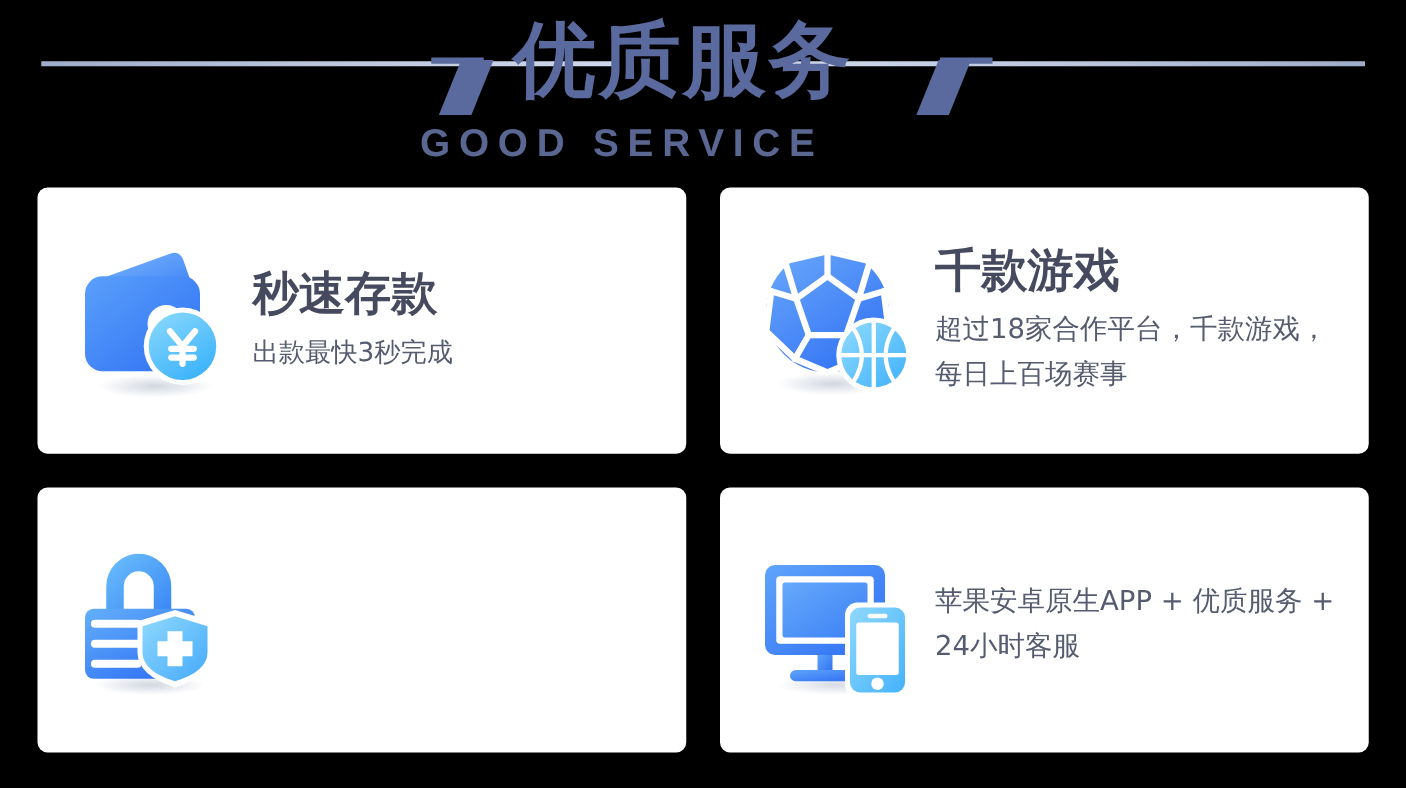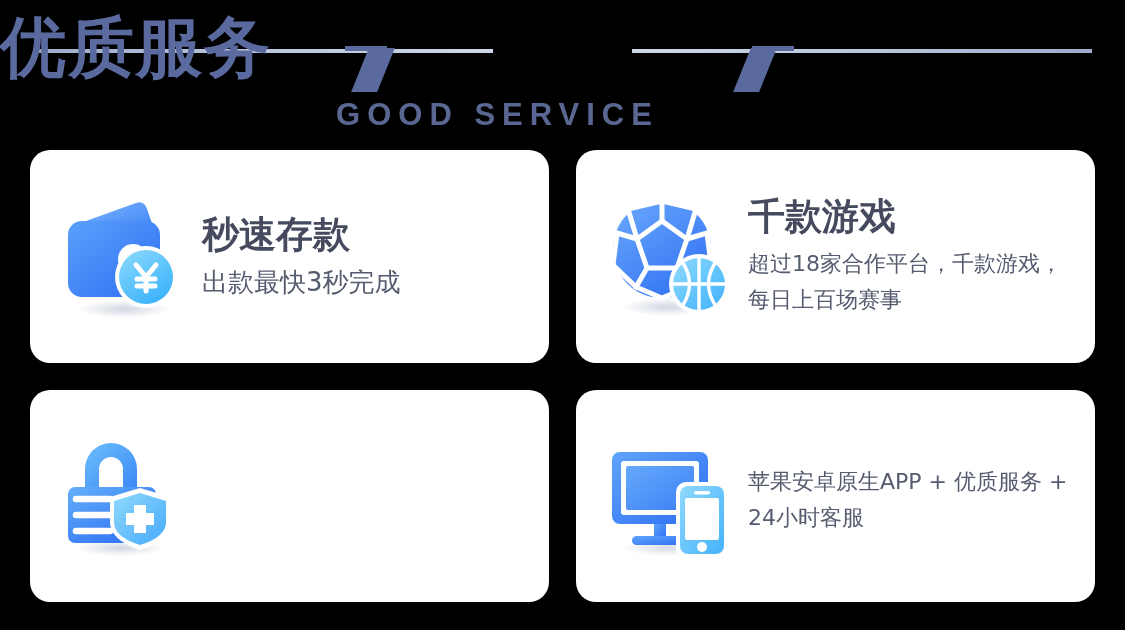--- a/index.html
+++ b/index.html
@@ -38,21 +38,21 @@
     transform:skewX(-22deg);
   }
   .hdr-slant-cap{
     position:absolute;top:46px;height:5px;background:#5b6a9e;
   }
   .hdr-slant-cap.l{left:345px;width:42px;}
   .hdr-slant-cap.r{left:752px;width:42px;}
 
   .hdr-title{
     position:absolute;left:0;top:8px;width:1093px;
-    text-align:left;
+    text-align:center;
     font-size:66px;
     line-height:80px;
     font-weight:bold;
     color:#5b6a9e;
     letter-spacing:2px;
     font-family:"DejaVu Sans","Liberation Sans",sans-serif;
   }
   .hdr-sub{
     position:absolute;left:0;top:97px;width:995px;
     text-align:center;
@@ -68,21 +68,21 @@
   .grid{
     position:absolute;left:30px;top:150px;
     width:1065px;height:452px;
     display:grid;
     grid-template-columns:519px 519px;
     grid-template-rows:213px 212px;
     column-gap:27px;row-gap:27px;
   }
   .card{
     background:#ffffff;
-    border-radius:20px;
+    border-radius:8px;
     display:flex;
     align-items:center;
     padding:0 18px 0 28px;
     box-sizing:border-box;
     overflow:hidden;
   }
   .card-icon{
     width:132px;height:132px;
     flex:0 0 132px;
     position:relative;
@@ -96,21 +96,21 @@
     font-size:37px;
     line-height:44px;
     font-weight:bold;
     color:#454a5e;
     letter-spacing:0px;
     white-space:nowrap;
     font-family:"DejaVu Sans","Liberation Sans",sans-serif;
   }
   .card-desc{
     margin-top:7px;
-    font-size:26px;
+    font-size:21px;
     line-height:36px;
     color:#565c70;
     font-family:"DejaVu Sans","Liberation Sans",sans-serif;
   }
   .card-desc.wide{font-size:22px;}
 
   svg{display:block;overflow:visible;}
 </style>
 </head>
 <body>

